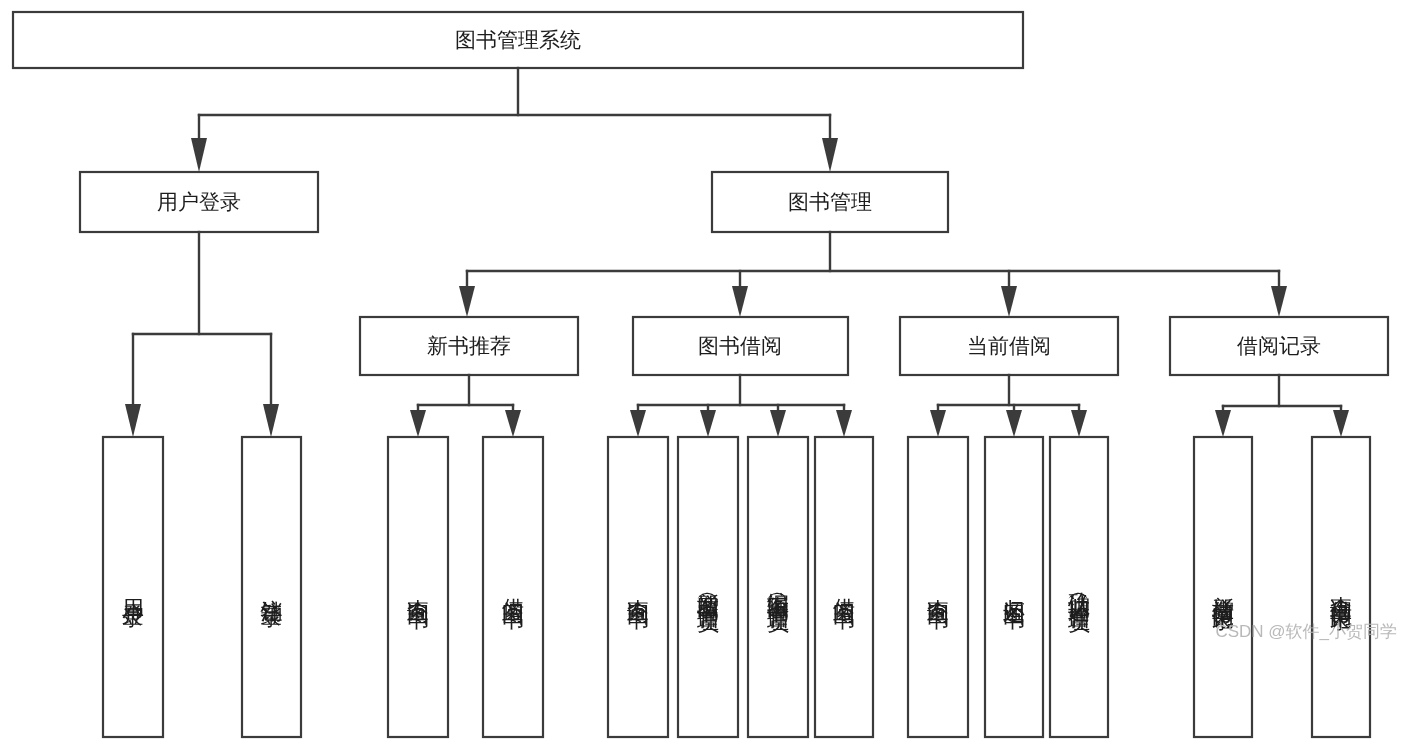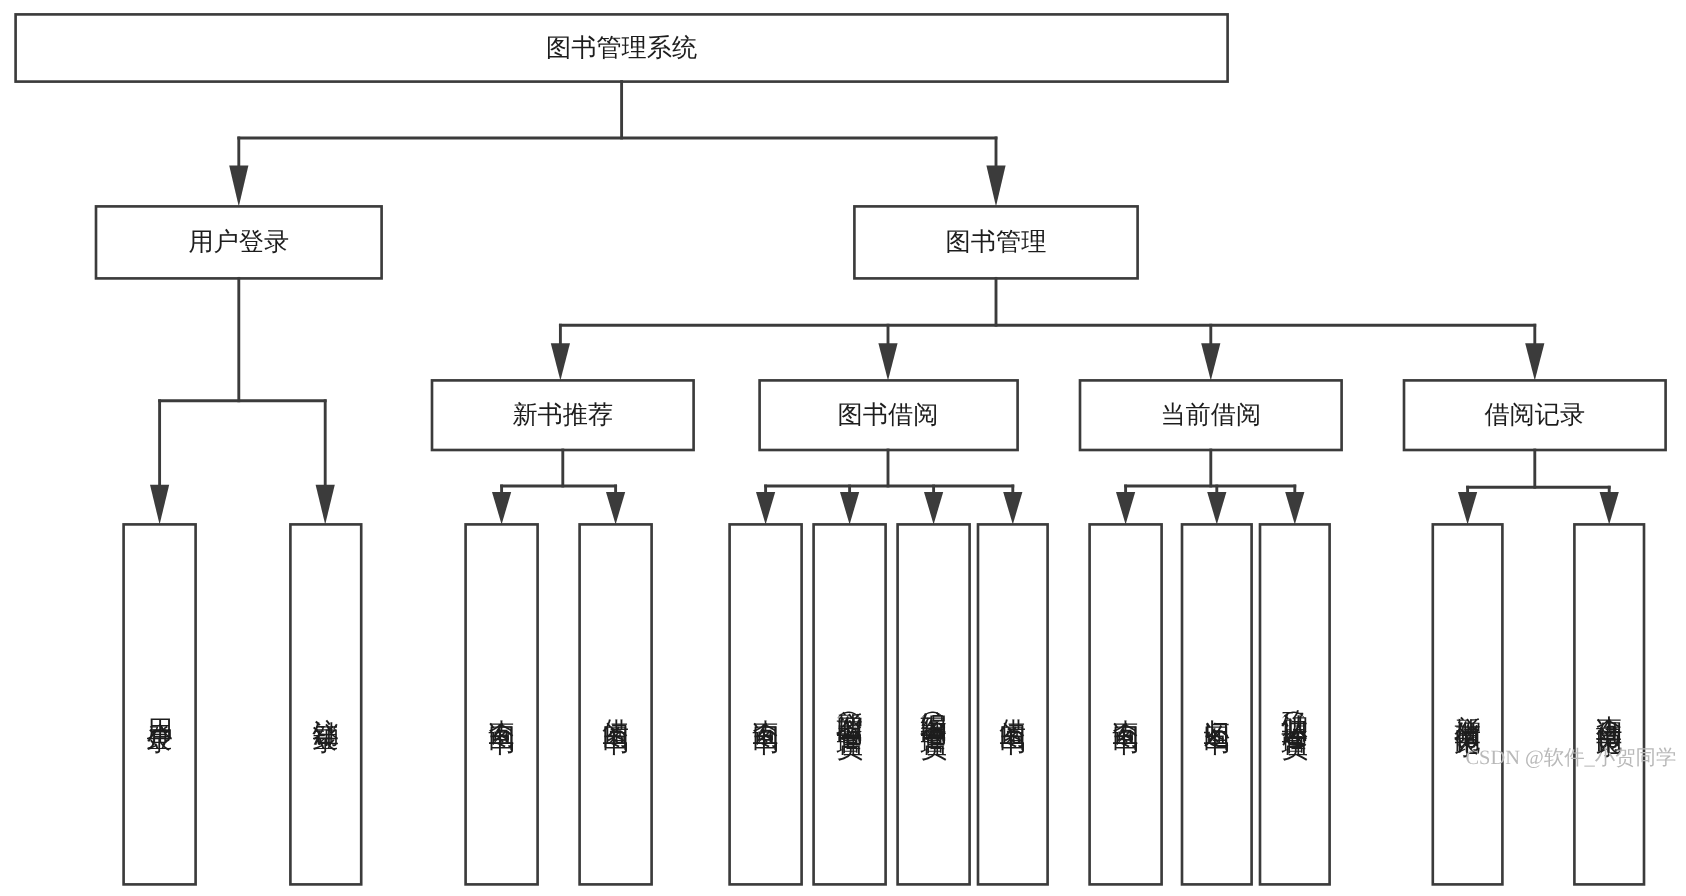--- a/index.html
+++ b/index.html
@@ -62,21 +62,21 @@
     justify-content: center;
     letter-spacing: 3px;
     white-space: nowrap;
     pointer-events: none;
     user-select: none;
   }
   .watermark {
     position: absolute;
     right: 8px;
     bottom: 4px;
-    font-family: Liberation Serif, serif;
+    font-family: Liberation Sans, sans-serif;
     font-size: 17px;
     color: #b9b9b9;
     white-space: nowrap;
     user-select: none;
   }
 </style>
 </head>
 <body>
 
 <div id="diagram-root">

